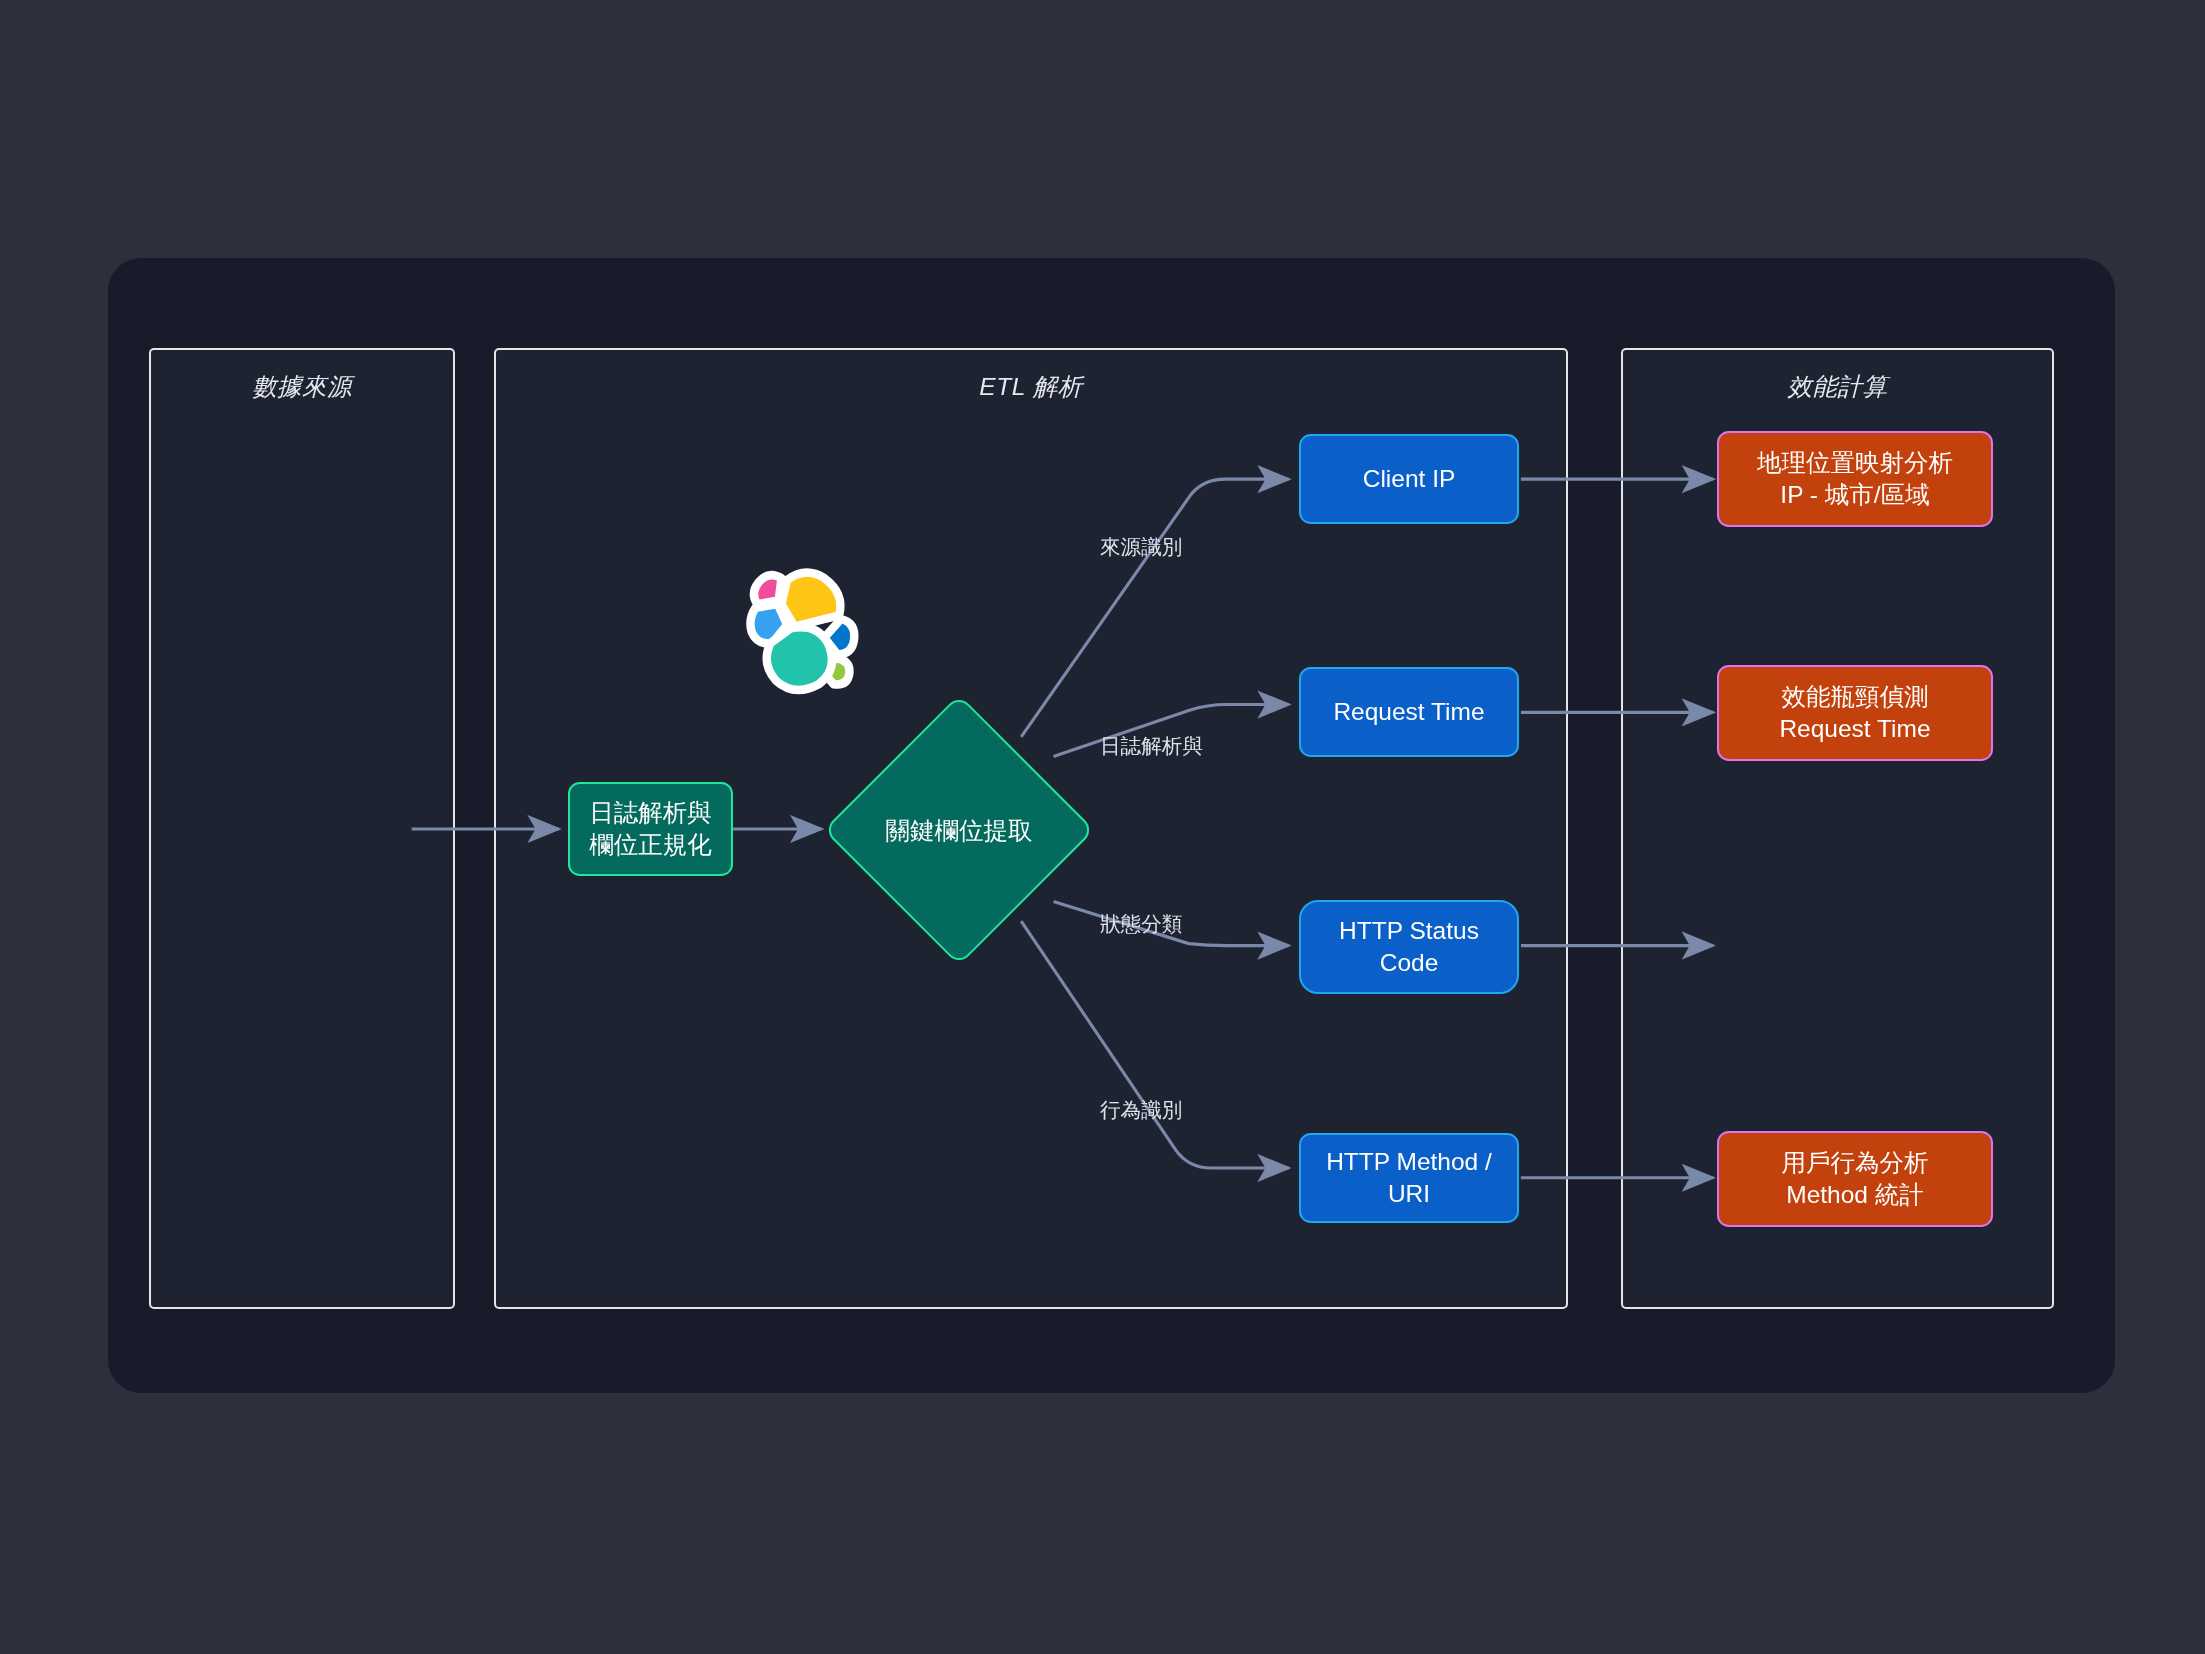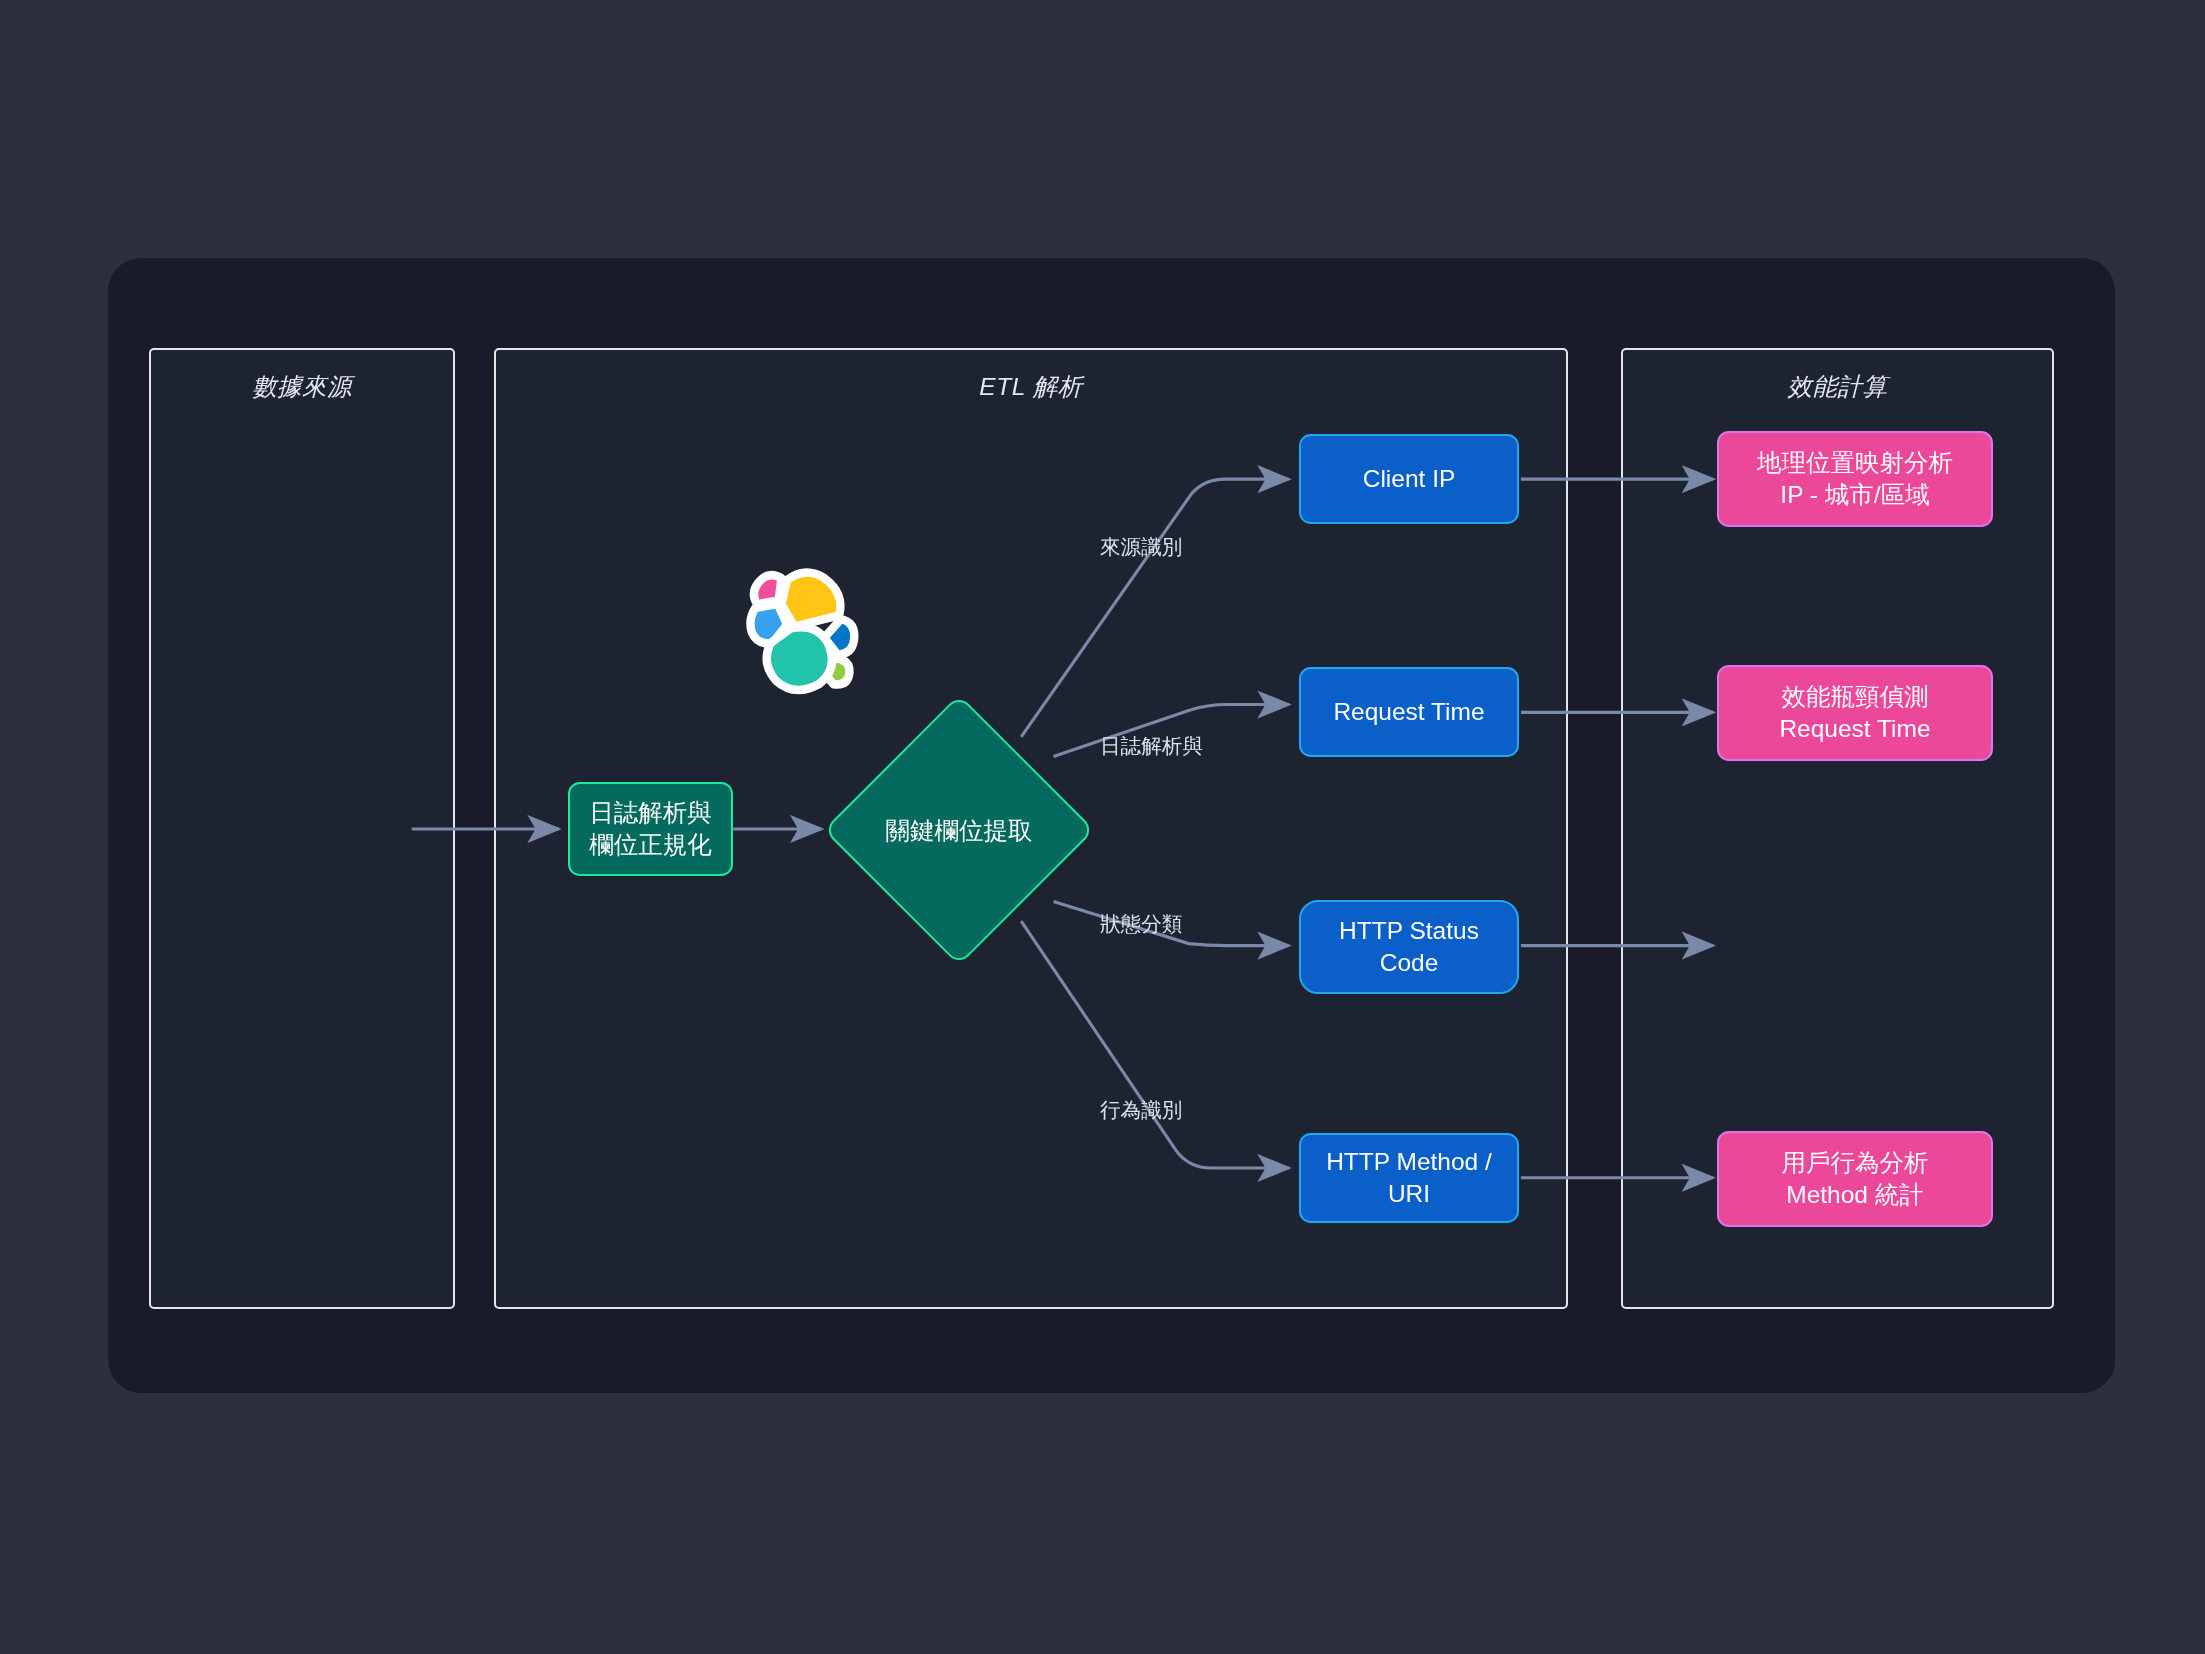--- a/index.html
+++ b/index.html
@@ -79,21 +79,21 @@
   }
   .node-process {
     background: #046a5d;
     border-color: #1ee99a;
   }
   .node-field {
     background: #0b5fc8;
     border-color: #22a6ee;
   }
   .node-analysis {
-    background: #ec4899;
+    background: #c2410c;
     border-color: #dc74ef;
   }
 
   
   .node-decision {
     position: absolute;
     width: 192px;
     height: 192px;
     background: #046a5d;
     border: 2.9px solid #1ee99a;

